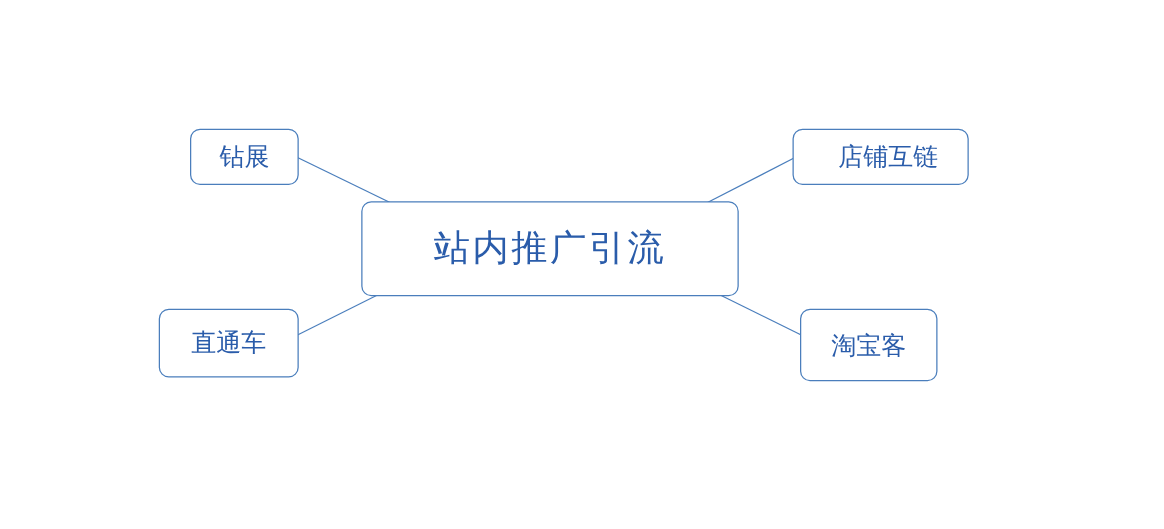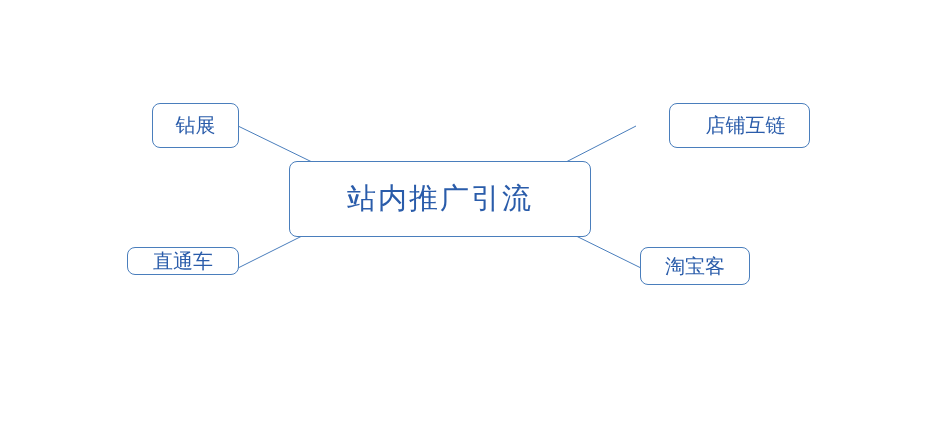--- a/index.html
+++ b/index.html
@@ -46,37 +46,37 @@
     font-size: 29px;
     letter-spacing: 2px;
   }
   .node-zuanzhan {
     left: 152px;
     top: 103px;
     width: 87px;
     height: 45px;
   }
   .node-dianpu-hulian {
-    left: 669px;
+    left: 634px;
     top: 103px;
     width: 141px;
     height: 45px;
     padding-left: 12px;
   }
   .node-zhitongche {
     left: 127px;
     top: 247px;
     width: 112px;
-    height: 28px;
+    height: 55px;
   }
   .node-taobaoke {
     left: 640px;
     top: 247px;
     width: 110px;
-    height: 38px;
+    height: 58px;
   }
 </style>
 </head>
 <body>
 
 <div class="canvas">
 
   <svg class="connectors" width="931" height="423" viewBox="0 0 931 423" xmlns="http://www.w3.org/2000/svg">
     <line x1="238" y1="126" x2="312" y2="162" stroke="#4a7ebc" stroke-width="1"></line>
     <line x1="636" y1="126" x2="566" y2="162" stroke="#4a7ebc" stroke-width="1"></line>

